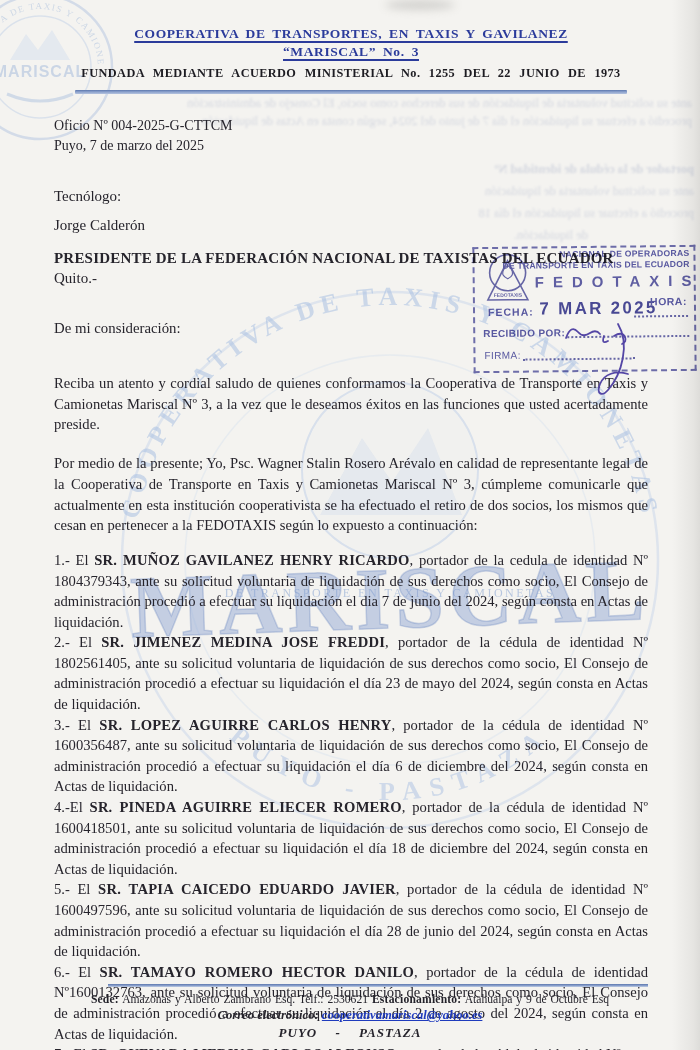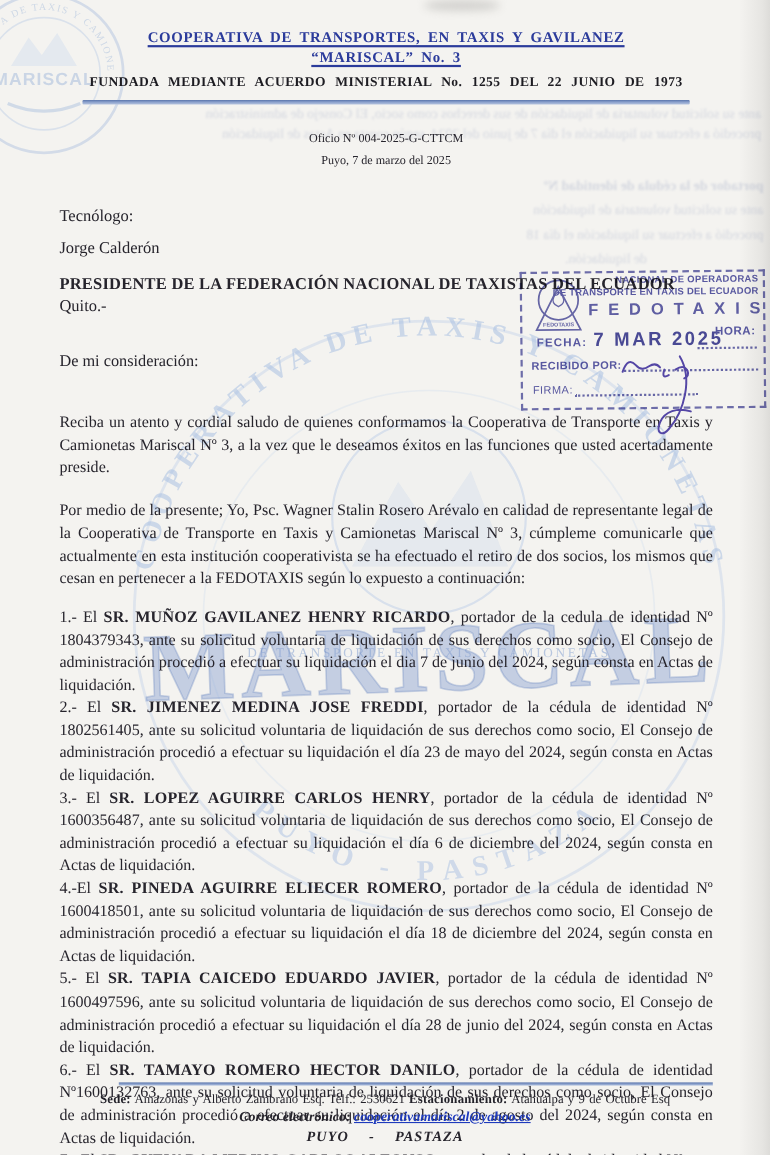--- a/index.html
+++ b/index.html
@@ -18,21 +18,21 @@
   
   .content{position:relative;z-index:2;padding:0 52px 0 54px;}
   .hdr{text-align:center;padding-top:26px;}
   .hdr-line1,.hdr-line2{
     color:#2b3b9b;font-weight:bold;font-size:13.5px;letter-spacing:.6px;word-spacing:3px;
     text-decoration:underline;text-underline-offset:3px;text-decoration-thickness:1.5px;
   }
   .hdr-line2{display:inline-block;margin-top:2px;}
   .hdr-line3{font-weight:bold;font-size:12.3px;letter-spacing:.4px;word-spacing:5px;color:#1d1c22;margin-top:6px;}
   .rule{height:4px;background:linear-gradient(180deg,#5c77ad 0%,#8aa0cc 45%,#b5c3de 100%);margin:9px 21px 0 21px;border-radius:1px;}
-  .oficio{ text-align:center;margin-top:22px;font-size:11px;line-height:19.5px;}
+  .oficio{ text-align:left;margin-top:22px;font-size:14px;line-height:19.5px;}
   .addr{margin-top:31px;font-size:15px;line-height:20px;}
   .addr .name{margin-top:9px;}
   .addr .pos{margin-top:13px;font-weight:bold;font-size:15px;letter-spacing:.2px;}
   .salut{margin-top:32px;font-size:14.8px;}
   .para{margin-top:18px;font-size:14.6px;line-height:20.7px;text-align:justify;}
   .para.first{margin-top:36px;}
   .members{margin-top:14px;}
   .member{font-size:14.6px;line-height:20.6px;text-align:justify;}
   .member b{letter-spacing:.2px;}
   

